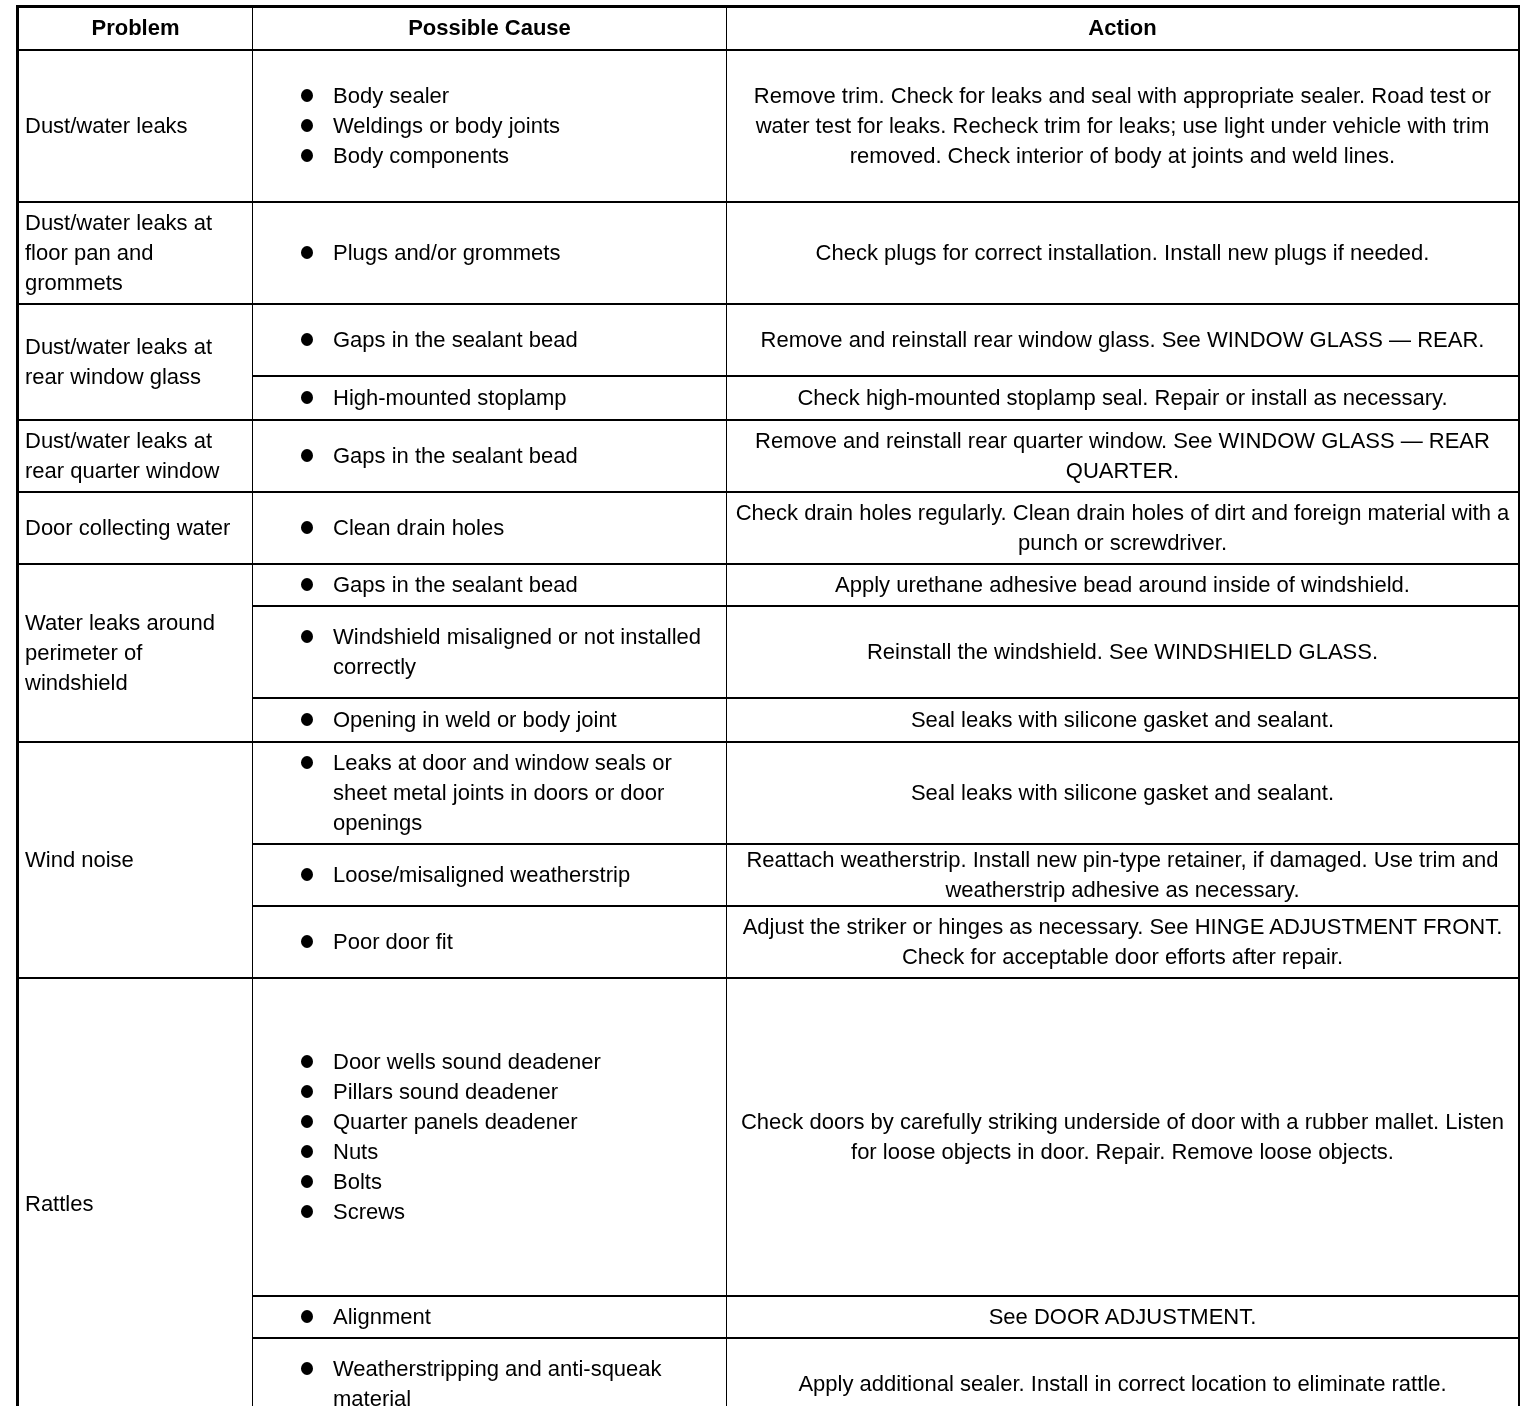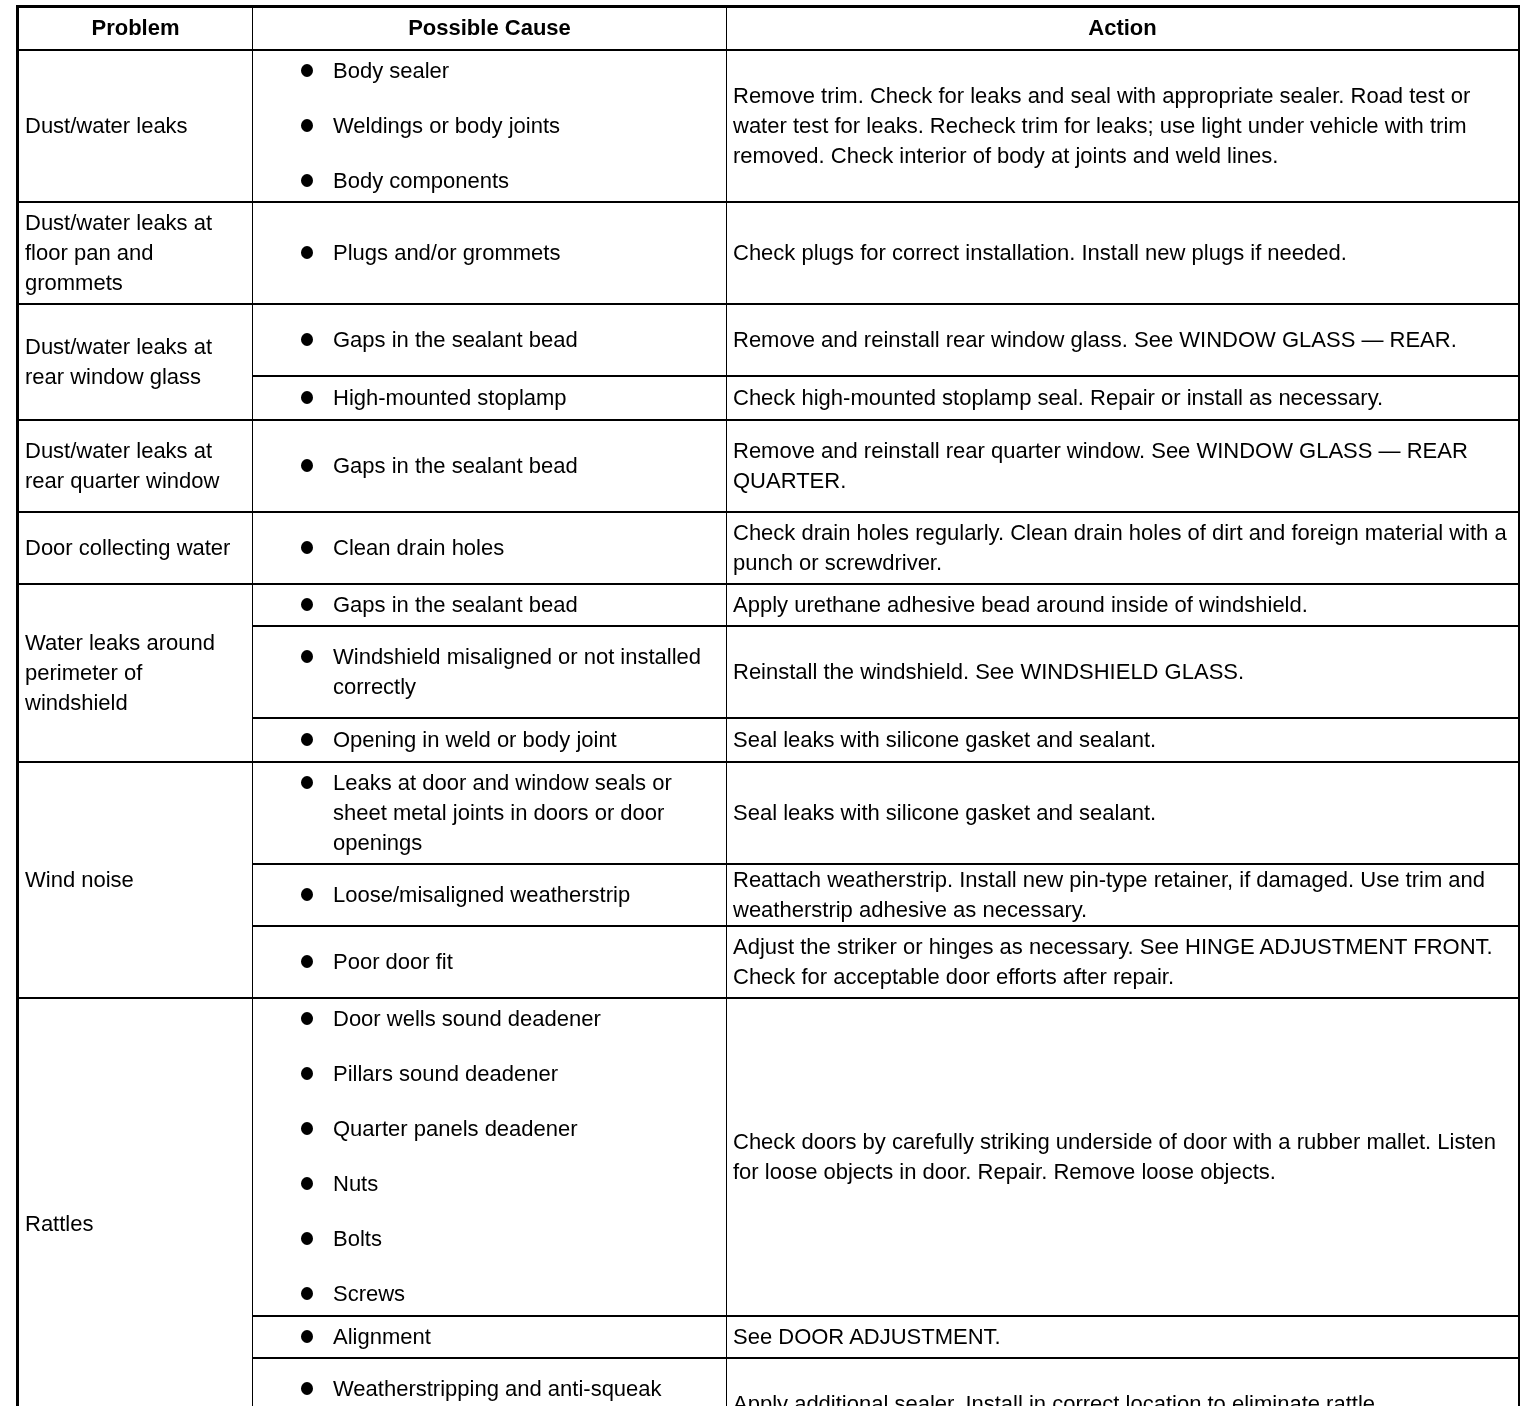--- a/index.html
+++ b/index.html
@@ -16,41 +16,41 @@
   table.trouble col.c2 { width:474px; }
   table.trouble col.c3 { width:793px; }
   table.trouble th, table.trouble td {
     border:2px solid #000;
     padding:0 6px;
     vertical-align:middle;
     text-align:left;
   }
   table.trouble td.problem { border-right-width:1px; padding-left:6px; }
   table.trouble td.cause { border-left-width:1px; border-right-width:1px; padding-left:48px; }
-  table.trouble td.action { border-left-width:1px; }
+  table.trouble td.action { border-left-width:1px;text-align:center; }
   table.trouble th {
     font-weight:bold; text-align:center; height:40px;
     border-bottom:2px solid #000;
   }
   table.trouble th.h1 { border-right-width:1px; }
   table.trouble th.h2 { border-left-width:1px; border-right-width:1px; }
   table.trouble th.h3 { border-left-width:1px; }
   ul.causes { list-style:none; margin:0; padding:0; }
   ul.causes li { position:relative; padding-left:32px; }
   ul.causes li .bullet {
     position:absolute; left:0; top:8px;
     width:12px; height:13px; border-radius:50%; background:#000;
   }
-  ul.causes.spaced li + li { margin-top:25px; }
+  ul.causes.spaced li + li { }
   .r-h { height:43px; }
   .r1 { height:152px; }
   .r2 { height:102px; }
   .r3a { height:72px; }
   .r3b { height:44px; }
-  .r4 { height:92px; }
+  .r4 { height:72px; }
   .r5 { height:72px; }
   .r6a { height:42px; }
   .r6b { height:92px; }
   .r6c { height:44px; }
   .r7a { height:102px; }
   .r7b { height:60px; }
   .r7c { height:72px; }
   .r8a { height:318px; }
   .r8b { height:42px; }
   .r8c { height:93px; }

